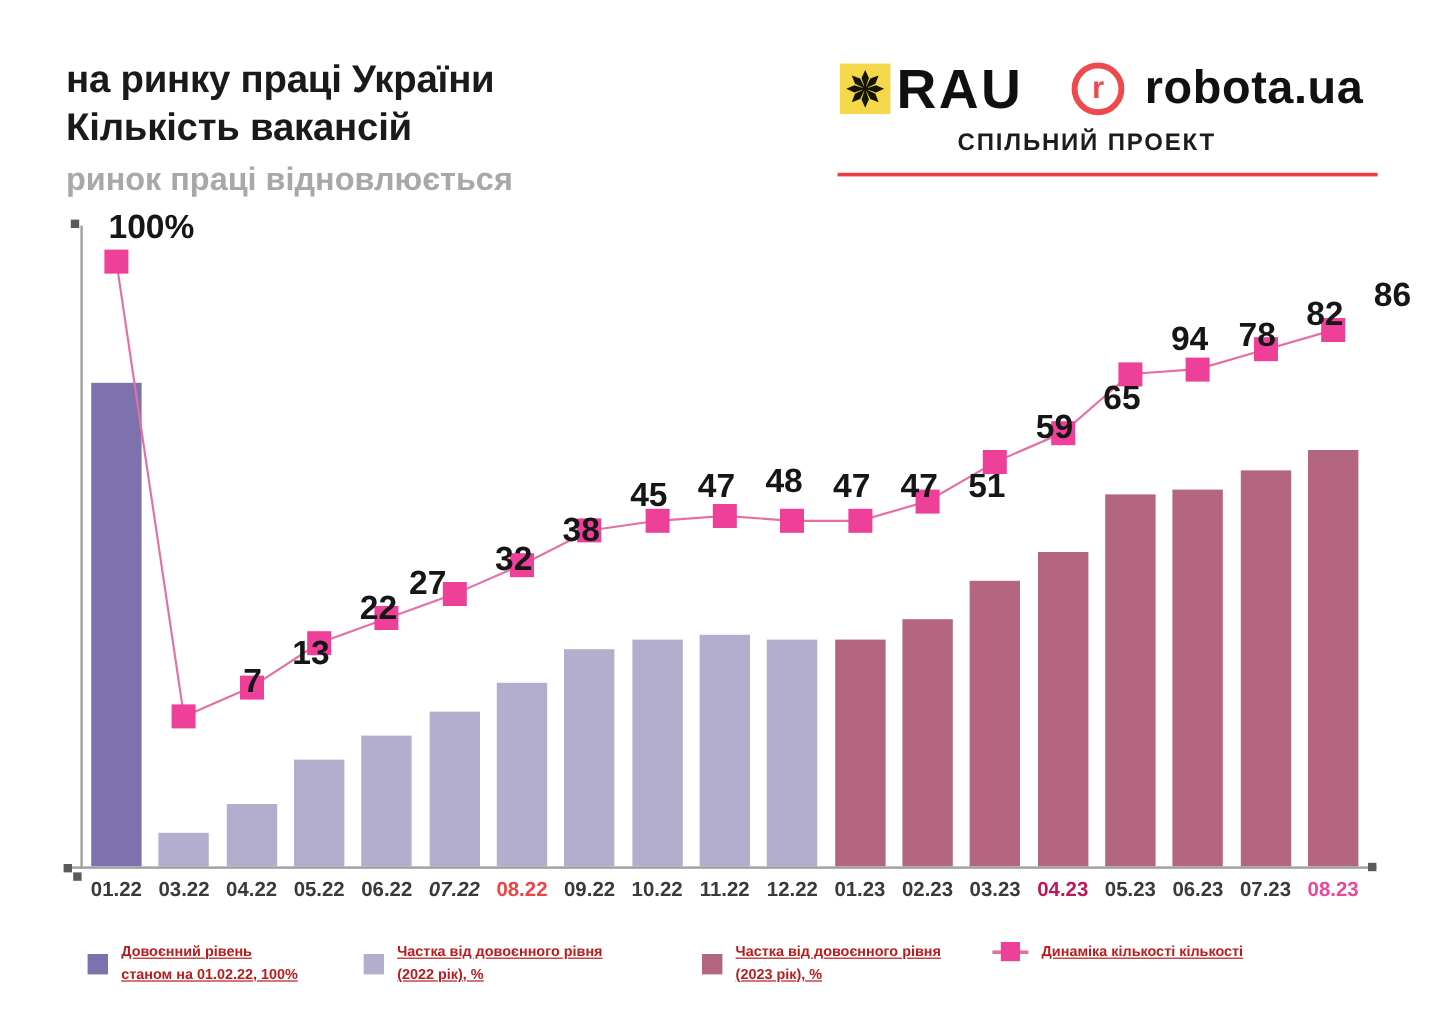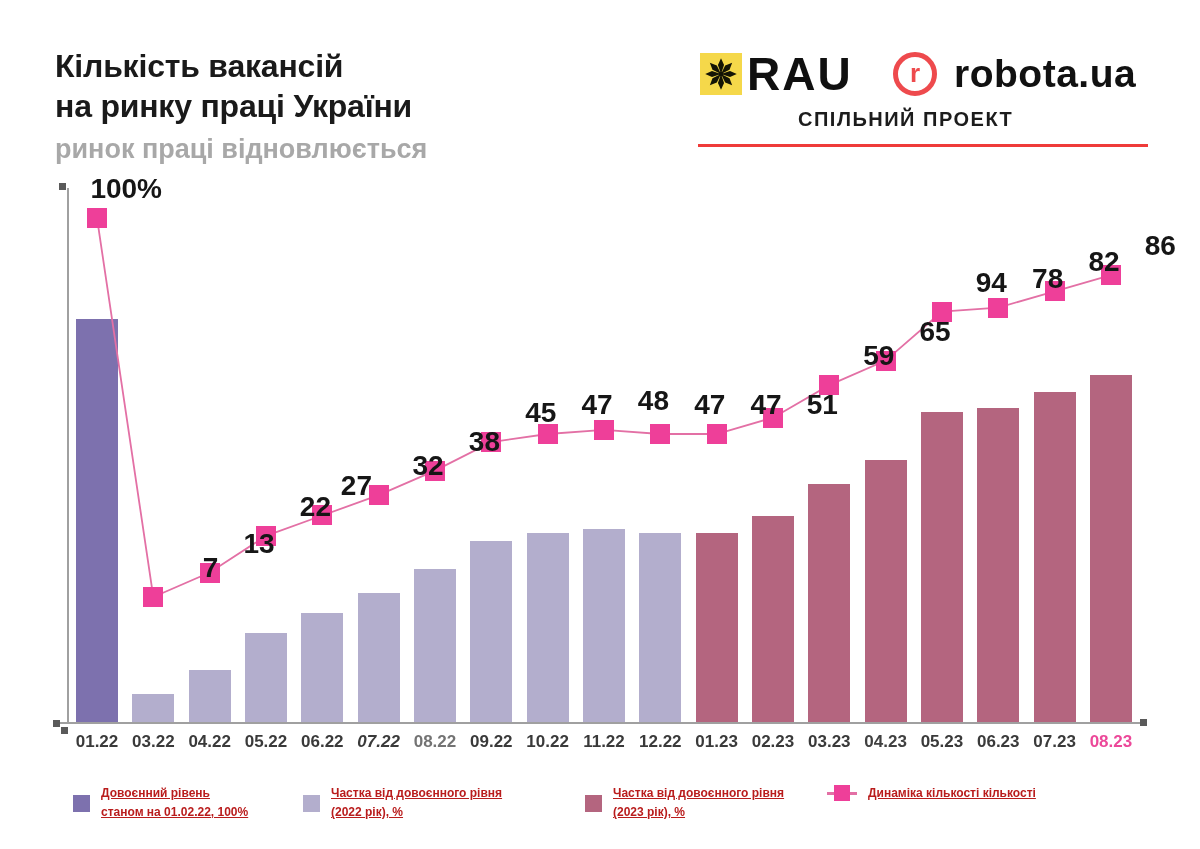--- a/index.html
+++ b/index.html
@@ -37,22 +37,22 @@
   .legend-line-swatch .lsq{position:absolute;left:7px;top:0;width:16px;height:16px;}
   .legend-text{font-size:12px;line-height:19px;font-weight:700;color:#b91c1c;text-decoration:underline;}
 </style>
 </head>
 <body>
 
 <div class="canvas">
 
   <div class="header">
     <h1 style="margin:0;font-size:0;">
+      <span class="title-line">на ринку праці України</span>
       <span class="title-line">Кількість вакансій</span>
-      <span class="title-line">на ринку праці України</span>
     </h1>
     <div class="subtitle">ринок праці відновлюється</div>
   </div>
 
   <div class="branding">
     <div class="rau-icon">
       <svg width="36" height="36" viewBox="0 0 40 40">
         <g fill="#141405">
           <path d="M20 20 L23.4 10 L20 2.5 L16.6 10 Z"></path>
           <path d="M20 20 L23.4 10 L20 2.5 L16.6 10 Z" transform="rotate(45 20 20)"></path>
@@ -94,21 +94,21 @@
       <div class="bar" style="left: 244.99px; top: 633.34px; height: 88.66px; background: rgb(179, 174, 205);"></div>
       <div class="x-tick" style="left: 220.99px; color: rgb(58, 58, 58);">05.22</div>
       <div class="value-label" style="left: 200.99px; top: 490.85px;">22</div>
       <div class="bar" style="left: 301.32px; top: 613.19px; height: 108.81px; background: rgb(179, 174, 205);"></div>
       <div class="x-tick" style="left: 277.32px; color: rgb(58, 58, 58);">06.22</div>
       <div class="value-label" style="left: 242px; top: 470.475px;">27</div>
       <div class="bar" style="left: 357.65px; top: 593.04px; height: 128.96px; background: rgb(179, 174, 205);"></div>
       <div class="x-tick" style="left: 333.65px; color: rgb(58, 58, 58); font-style: italic;">07.22</div>
       <div class="value-label" style="left: 313.65px; top: 450.1px;">32</div>
       <div class="bar" style="left: 413.98px; top: 568.86px; height: 153.14px; background: rgb(179, 174, 205);"></div>
-      <div class="x-tick" style="left: 389.98px; color: #737373;">08.22</div>
+      <div class="x-tick" style="left: 389.98px; color: #ef4444;">08.22</div>
       <div class="value-label" style="left: 369.98px; top: 425.65px;">38</div>
       <div class="bar" style="left: 470.31px; top: 540.65px; height: 181.35px; background: rgb(179, 174, 205);"></div>
       <div class="x-tick" style="left: 446.31px; color: rgb(58, 58, 58);">09.22</div>
       <div class="value-label" style="left: 426.31px; top: 397.125px;">45</div>
       <div class="bar" style="left: 526.64px; top: 532.59px; height: 189.41px; background: rgb(179, 174, 205);"></div>
       <div class="x-tick" style="left: 502.64px; color: rgb(58, 58, 58);">10.22</div>
       <div class="value-label" style="left: 482.64px; top: 388.975px;">47</div>
       <div class="bar" style="left: 582.97px; top: 528.56px; height: 193.44px; background: rgb(179, 174, 205);"></div>
       <div class="x-tick" style="left: 558.97px; color: rgb(58, 58, 58);">11.22</div>
       <div class="value-label" style="left: 538.97px; top: 384.9px;">48</div>
@@ -118,21 +118,21 @@
       <div class="bar" style="left: 695.63px; top: 532.59px; height: 189.41px; background: rgb(180, 101, 127);"></div>
       <div class="x-tick" style="left: 671.63px; color: rgb(58, 58, 58);">01.23</div>
       <div class="value-label" style="left: 651.63px; top: 388.975px;">47</div>
       <div class="bar" style="left: 751.96px; top: 516.47px; height: 205.53px; background: rgb(180, 101, 127);"></div>
       <div class="x-tick" style="left: 727.96px; color: rgb(58, 58, 58);">02.23</div>
       <div class="value-label" style="left: 707.96px; top: 372.675px; margin-top: 16px;">51</div>
       <div class="bar" style="left: 808.29px; top: 484.23px; height: 237.77px; background: rgb(180, 101, 127);"></div>
       <div class="x-tick" style="left: 784.29px; color: rgb(58, 58, 58);">03.23</div>
       <div class="value-label" style="left: 764.29px; top: 340.075px;">59</div>
       <div class="bar" style="left: 864.62px; top: 460.05px; height: 261.95px; background: rgb(180, 101, 127);"></div>
-      <div class="x-tick" style="left: 840.62px; color: #404040;">04.23</div>
+      <div class="x-tick" style="left: 840.62px; color: #be185d;">04.23</div>
       <div class="value-label" style="left: 820.62px; top: 315.625px;">65</div>
       <div class="bar" style="left: 920.95px; top: 411.69px; height: 310.31px; background: rgb(180, 101, 127);"></div>
       <div class="x-tick" style="left: 896.95px; color: rgb(58, 58, 58);">05.23</div>
       <div class="value-label" style="left: 876.95px; top: 266.725px;">94</div>
       <div class="bar" style="left: 977.28px; top: 407.66px; height: 314.34px; background: rgb(180, 101, 127);"></div>
       <div class="x-tick" style="left: 953.28px; color: rgb(58, 58, 58);">06.23</div>
       <div class="value-label" style="left: 933.28px; top: 262.65px;">78</div>
       <div class="bar" style="left: 1033.61px; top: 391.54px; height: 330.46px; background: rgb(180, 101, 127);"></div>
       <div class="x-tick" style="left: 1009.61px; color: rgb(58, 58, 58);">07.23</div>
       <div class="value-label" style="left: 989.61px; top: 246.35px;">82</div>

